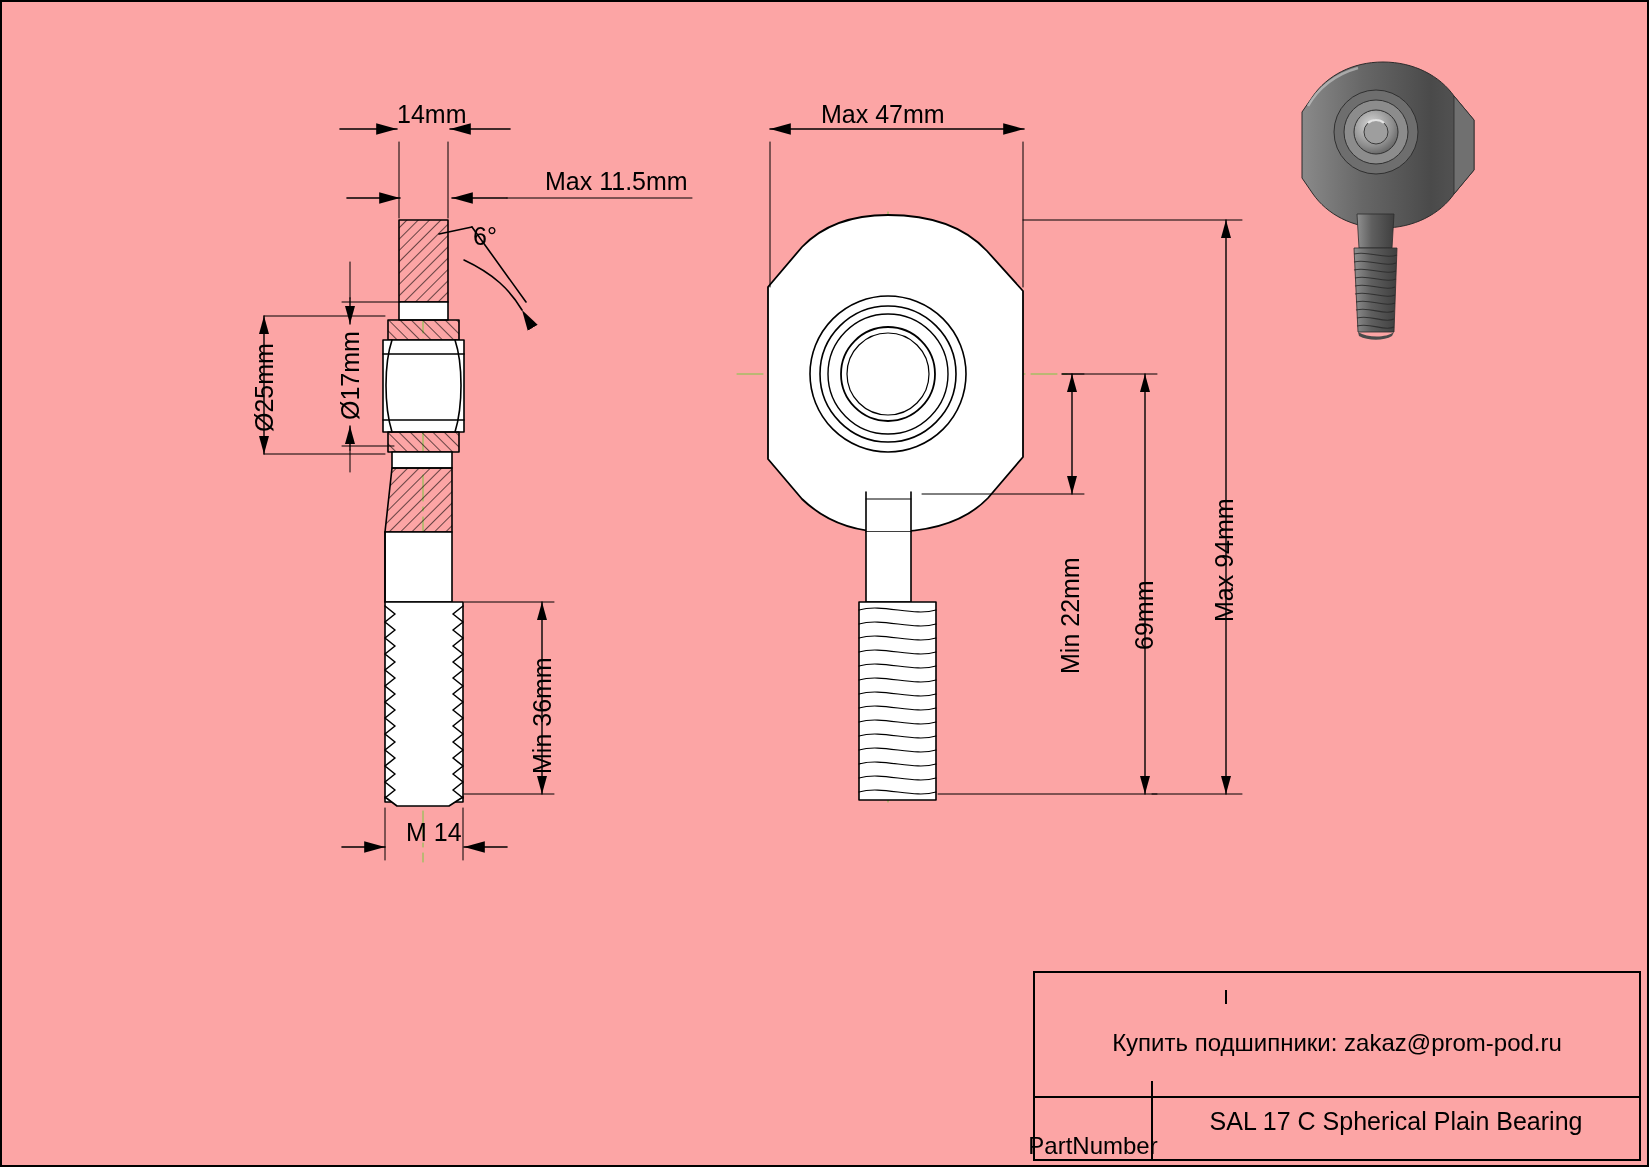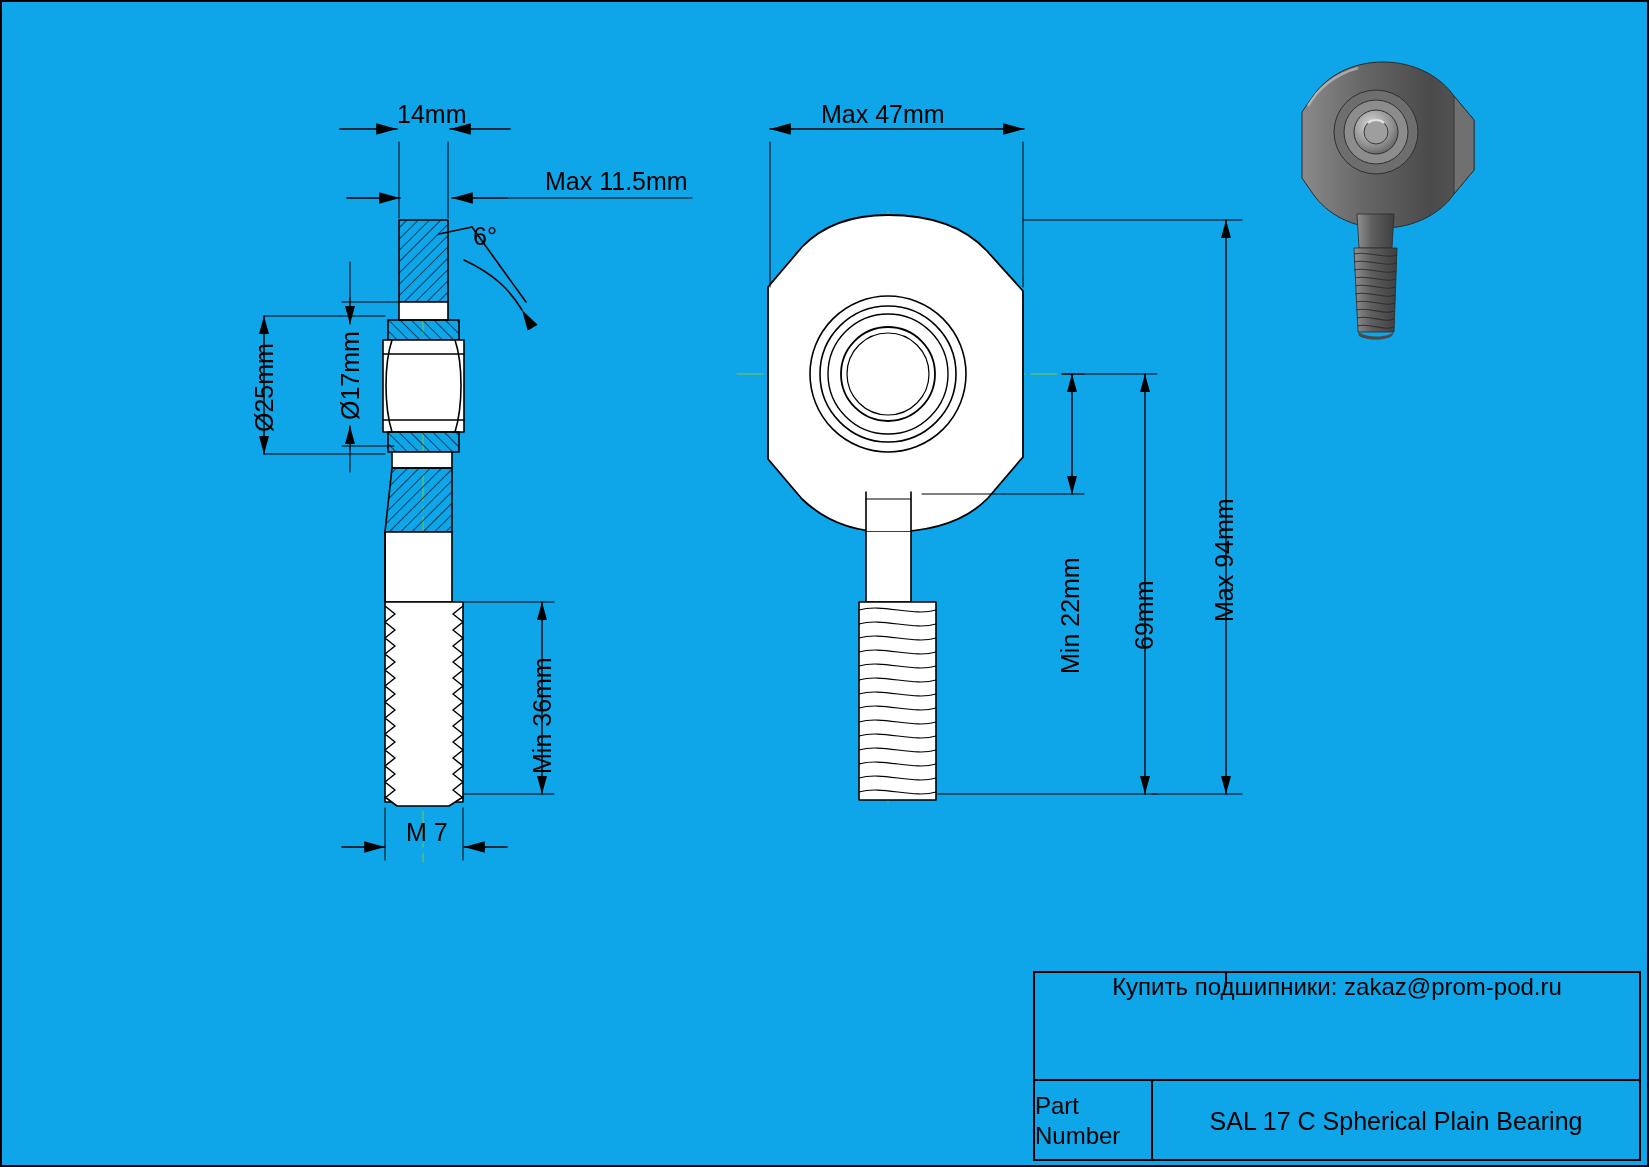--- a/index.html
+++ b/index.html
@@ -8,21 +8,21 @@
     background: #ffffff;
   }
   body {
     font-family: "Liberation Sans", sans-serif;
     color: #000000;
   }
   #sheet {
     position: relative;
     width: 1649px;
     height: 1167px;
-    background: #0ea5e9;
+    background: #fca5a5;
     overflow: hidden;
     border: 2px solid #000000;
     box-sizing: border-box;
   }
   .dim-label {
     position: absolute;
     font-size: 25px;
     color: #000000;
     white-space: nowrap;
     line-height: 1;
@@ -44,26 +44,27 @@
     position: absolute;
     left: 1031px;
     top: 969px;
     width: 608px;
     height: 190px;
     border: 2px solid #000000;
     box-sizing: border-box;
   }
   #tb-top {
     position: absolute;
-    left: 0; top: 0;
+    left: 0; top: 17px;
     width: 100%;
     height: 108px;
     border-bottom: 2px solid #000000;
     box-sizing: border-box;
     display: flex;
+    align-items: center;
     justify-content: center;
   }
   #tb-tick {
     position: absolute;
     left: 190px;
     top: 0;
     width: 2px;
     height: 14px;
     background: #000000;
   }
@@ -78,22 +79,21 @@
     top: 108px;
     width: 100%;
     height: 80px;
     display: flex;
   }
   #tb-part-label {
     width: 118px;
     border-right: 2px solid #000000;
     box-sizing: border-box;
     display: flex;
-    flex-direction: column;
-    align-items: flex-start;
+    align-items: flex-end;
     justify-content: center;
     font-size: 24px;
     line-height: 1.25;
   }
   #tb-part-value {
     flex: 1;
     display: flex;
     align-items: center;
     justify-content: center;
     font-size: 25px;
@@ -289,21 +289,21 @@
       <path d="M1306,104 C1316,86 1334,72 1356,66" stroke="#cfcfcf" stroke-width="2.5" fill="none" opacity="0.6"></path>
     </g>
   </svg>
 
   <div class="dim-label" style="left:395px; top:100px;">14mm</div>
   <div class="dim-label" style="left:519px; top:167px;margin-left:24px;">Max 11.5mm</div>
   <div class="dim-label" style="left:471px; top:222px;">6°</div>
   <div class="dim-label rot90" style="left:250px; top:430px;">Ø25mm</div>
   <div class="dim-label rot90" style="left:336px; top:418px;">Ø17mm</div>
   <div class="dim-label rot90" style="left:528px; top:772px;">Min 36mm</div>
-  <div class="dim-label" style="left:404px; top:818px;">M 7</div>
+  <div class="dim-label" style="left:404px; top:818px;">M 14</div>
 
   <div class="dim-label" style="left:819px; top:100px;">Max 47mm</div>
   <div class="dim-label rot90" style="left:1056px; top:672px;">Min 22mm</div>
   <div class="dim-label rot90" style="left:1130px; top:648px;">69mm</div>
   <div class="dim-label rot90" style="left:1210px; top:620px;">Max 94mm</div>
 
   <div id="title-block">
     <div id="tb-top">
       <div id="tb-tick"></div>
       <div id="contact-text">Купить подшипники: zakaz@prom-pod.ru</div>

